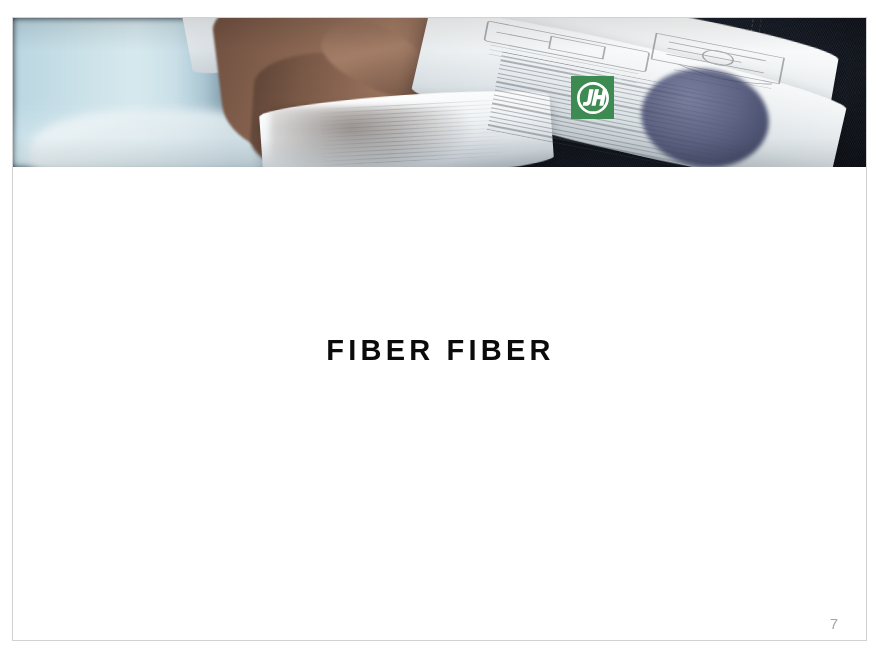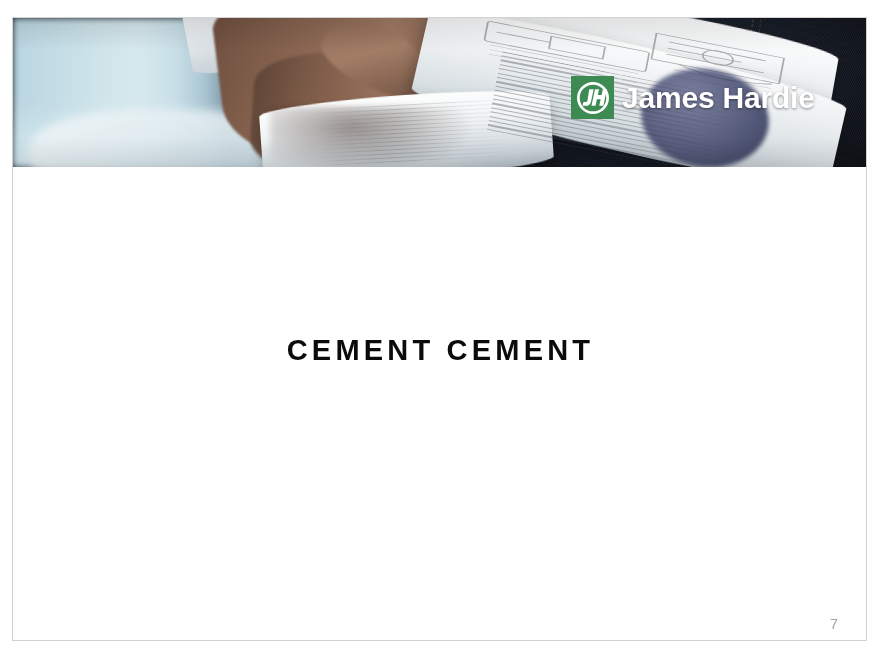--- a/index.html
+++ b/index.html
@@ -412,25 +412,24 @@
       <div class="logo-mark">
         <svg class="logo-ring" viewBox="0 0 100 100">
           <circle cx="50" cy="50" r="43" fill="none" stroke="#ffffff" stroke-width="8"></circle>
           <g fill="#ffffff" transform="skewX(-12) translate(8,0)">
             <path d="M36 24 h13 v36 a13 13 0 0 1 -13 13 h-9 v-11 h7 a4 4 0 0 0 4 -4 z"></path>
             <path d="M53 24 h12 v17 h11 v-17 h12 v49 h-12 v-19 h-11 v19 h-12 z"></path>
           </g>
         </svg>
         <span class="logo-reg">®</span>
       </div>
-      <div class="logo-word">James Hardie</div>
     </div>
   </div>
 
   <div class="slide-body">
     <div class="title-block">
-      <div class="title-line">CEMENT CEMENT</div>
+      <div class="title-line">FIBER FIBER</div>
     </div>
 
     <div class="page-number">7</div>
   </div>
 
 </div>
 
 </body></html>

